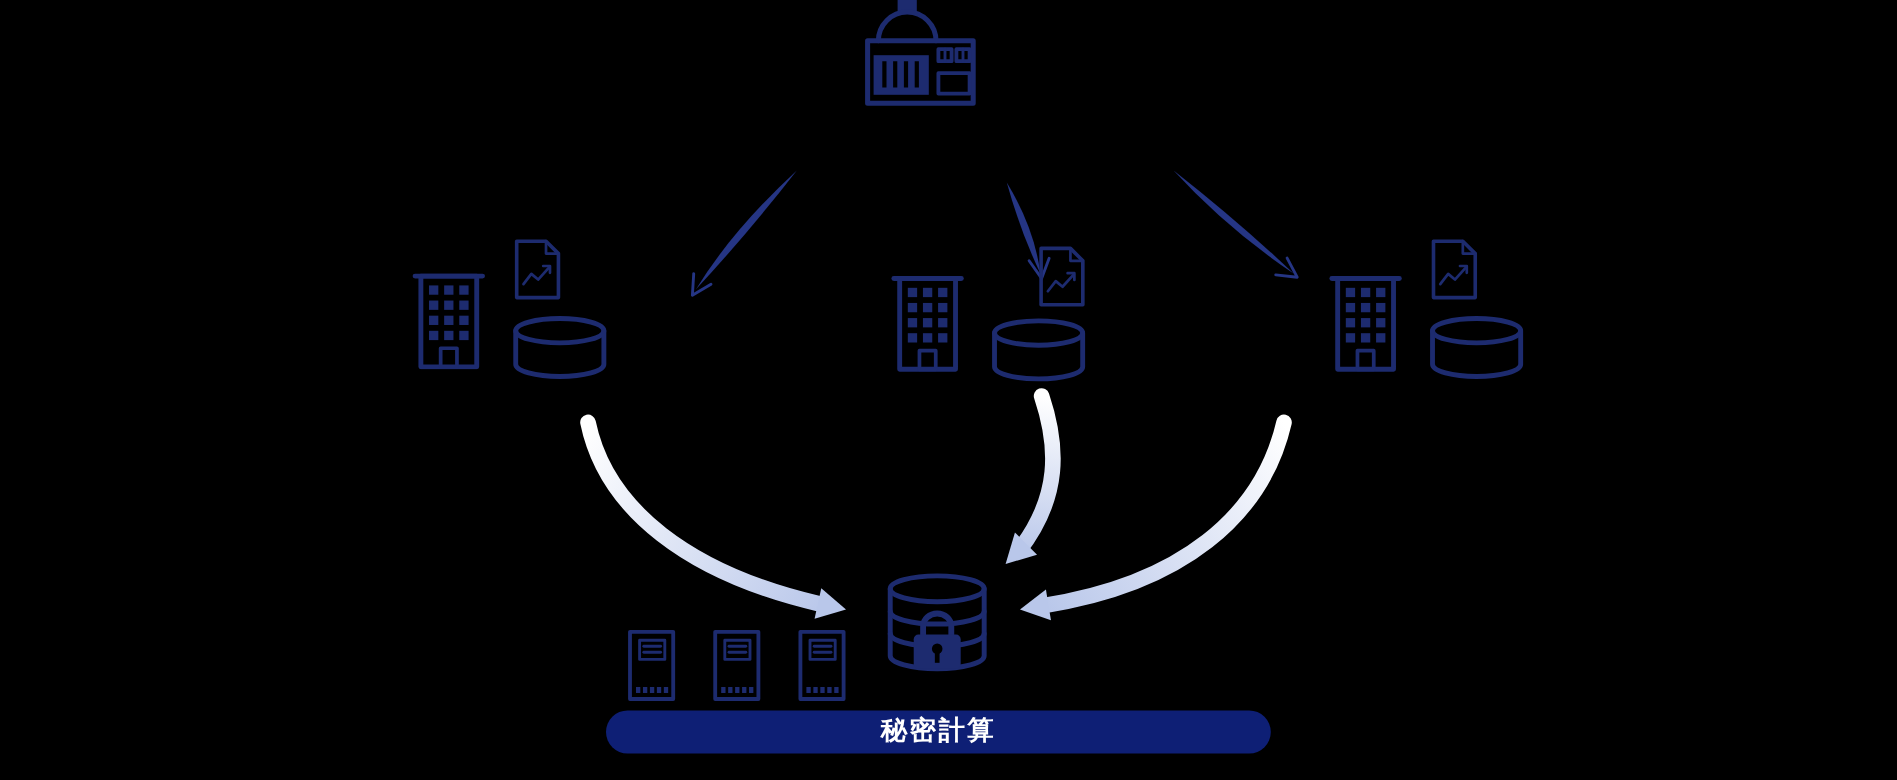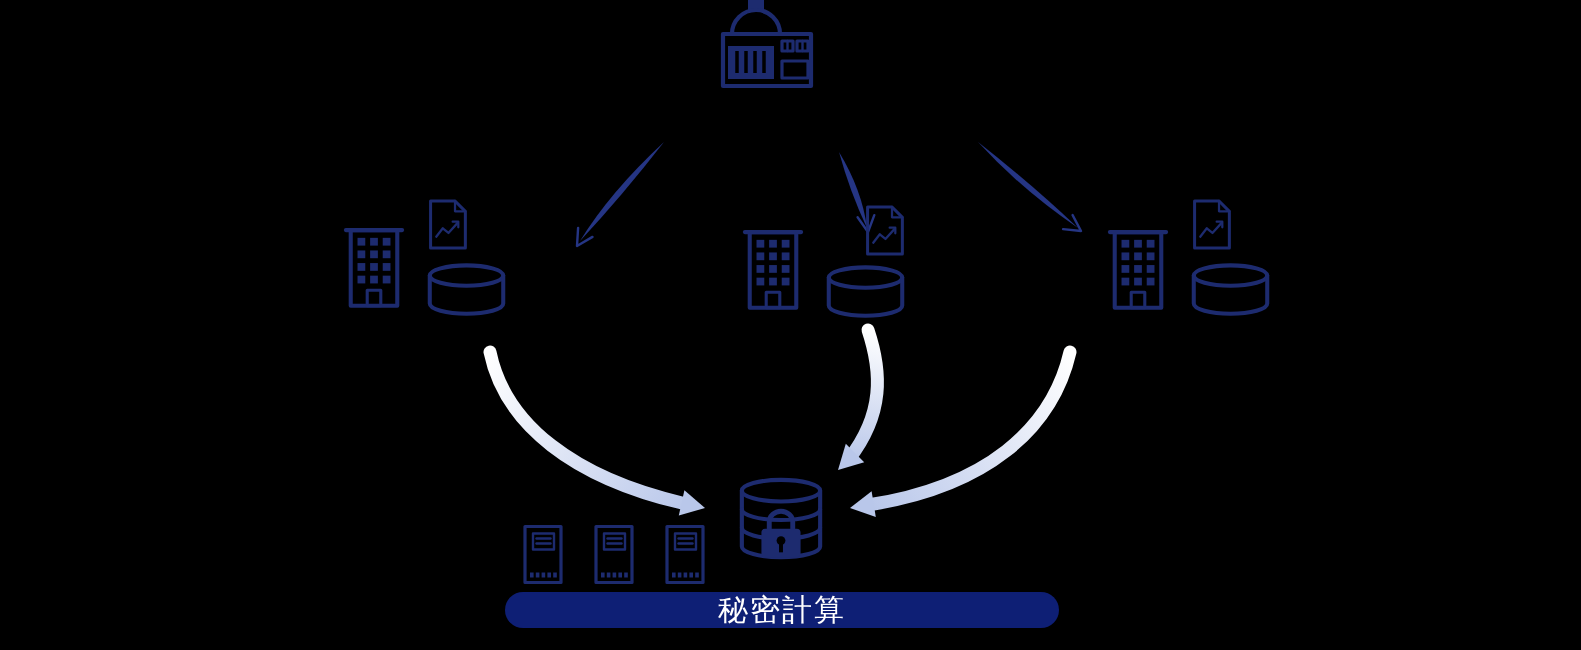--- a/index.html
+++ b/index.html
@@ -37,21 +37,21 @@
   .stop-end   { stop-color: var(--arrow-gradient-end, #b9c7ea); }
 
   .banner {
     position: absolute; left: 505px; top: 592px;
     width: 554px; height: 36px; border-radius: 18px;
     background: var(--banner-navy, #0e1f75);
     display: flex; align-items: center; justify-content: center;
   }
   .banner span {
     color: var(--banner-text, #ffffff);
-    font-weight: normal; font-size: 30px; letter-spacing: 2px;
+    font-weight: bold; font-size: 22px; letter-spacing: 2px;
     line-height: 1;
   }
 </style>
 </head>
 <body>
 
 <div class="canvas">
 
   <svg style="position:absolute;width:0;height:0" aria-hidden="true">
     <defs>

